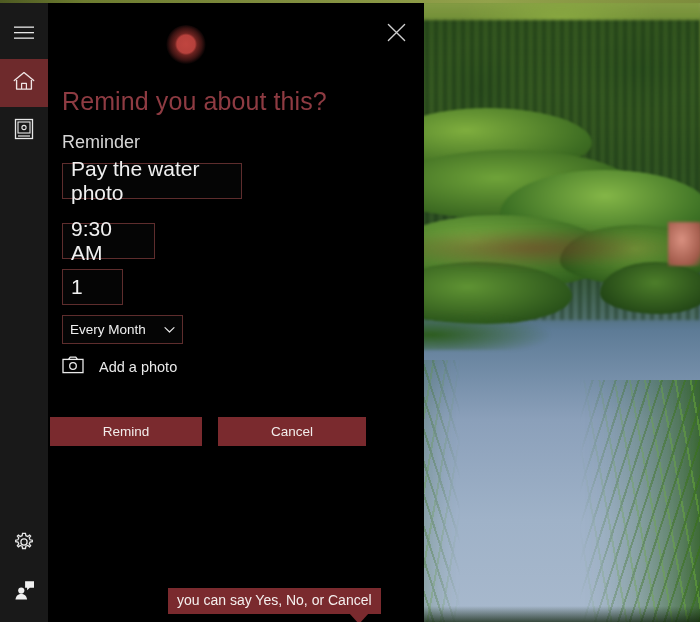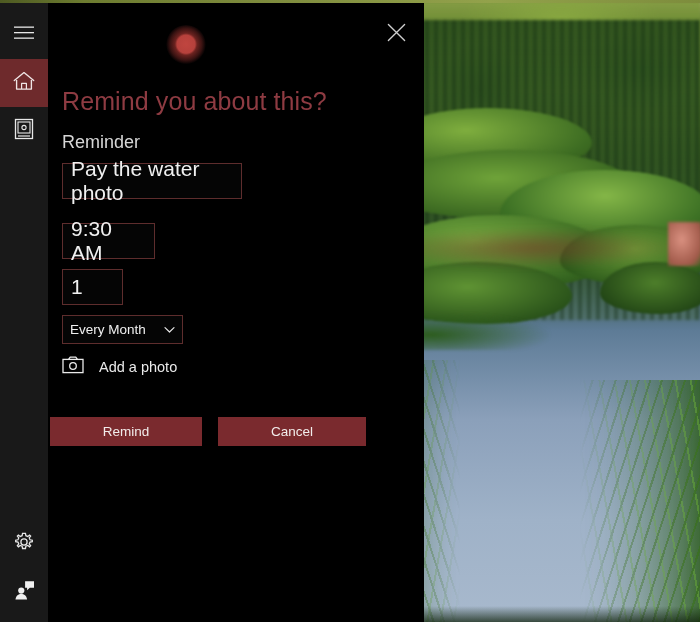--- a/index.html
+++ b/index.html
@@ -409,14 +409,18 @@
         </svg>
       </span>
       <span class="photo-label">Add a photo</span>
     </div>
 
     <button class="btn remind">Remind</button>
     <button class="btn cancel">Cancel</button>
 
   </div>
 
+  <div class="tip-wrap">
+    <div class="tip">you can say Yes, No, or Cancel</div>
+    <div class="tip-arrow"></div>
+  </div>
 
 </div>
 
 </body></html>

